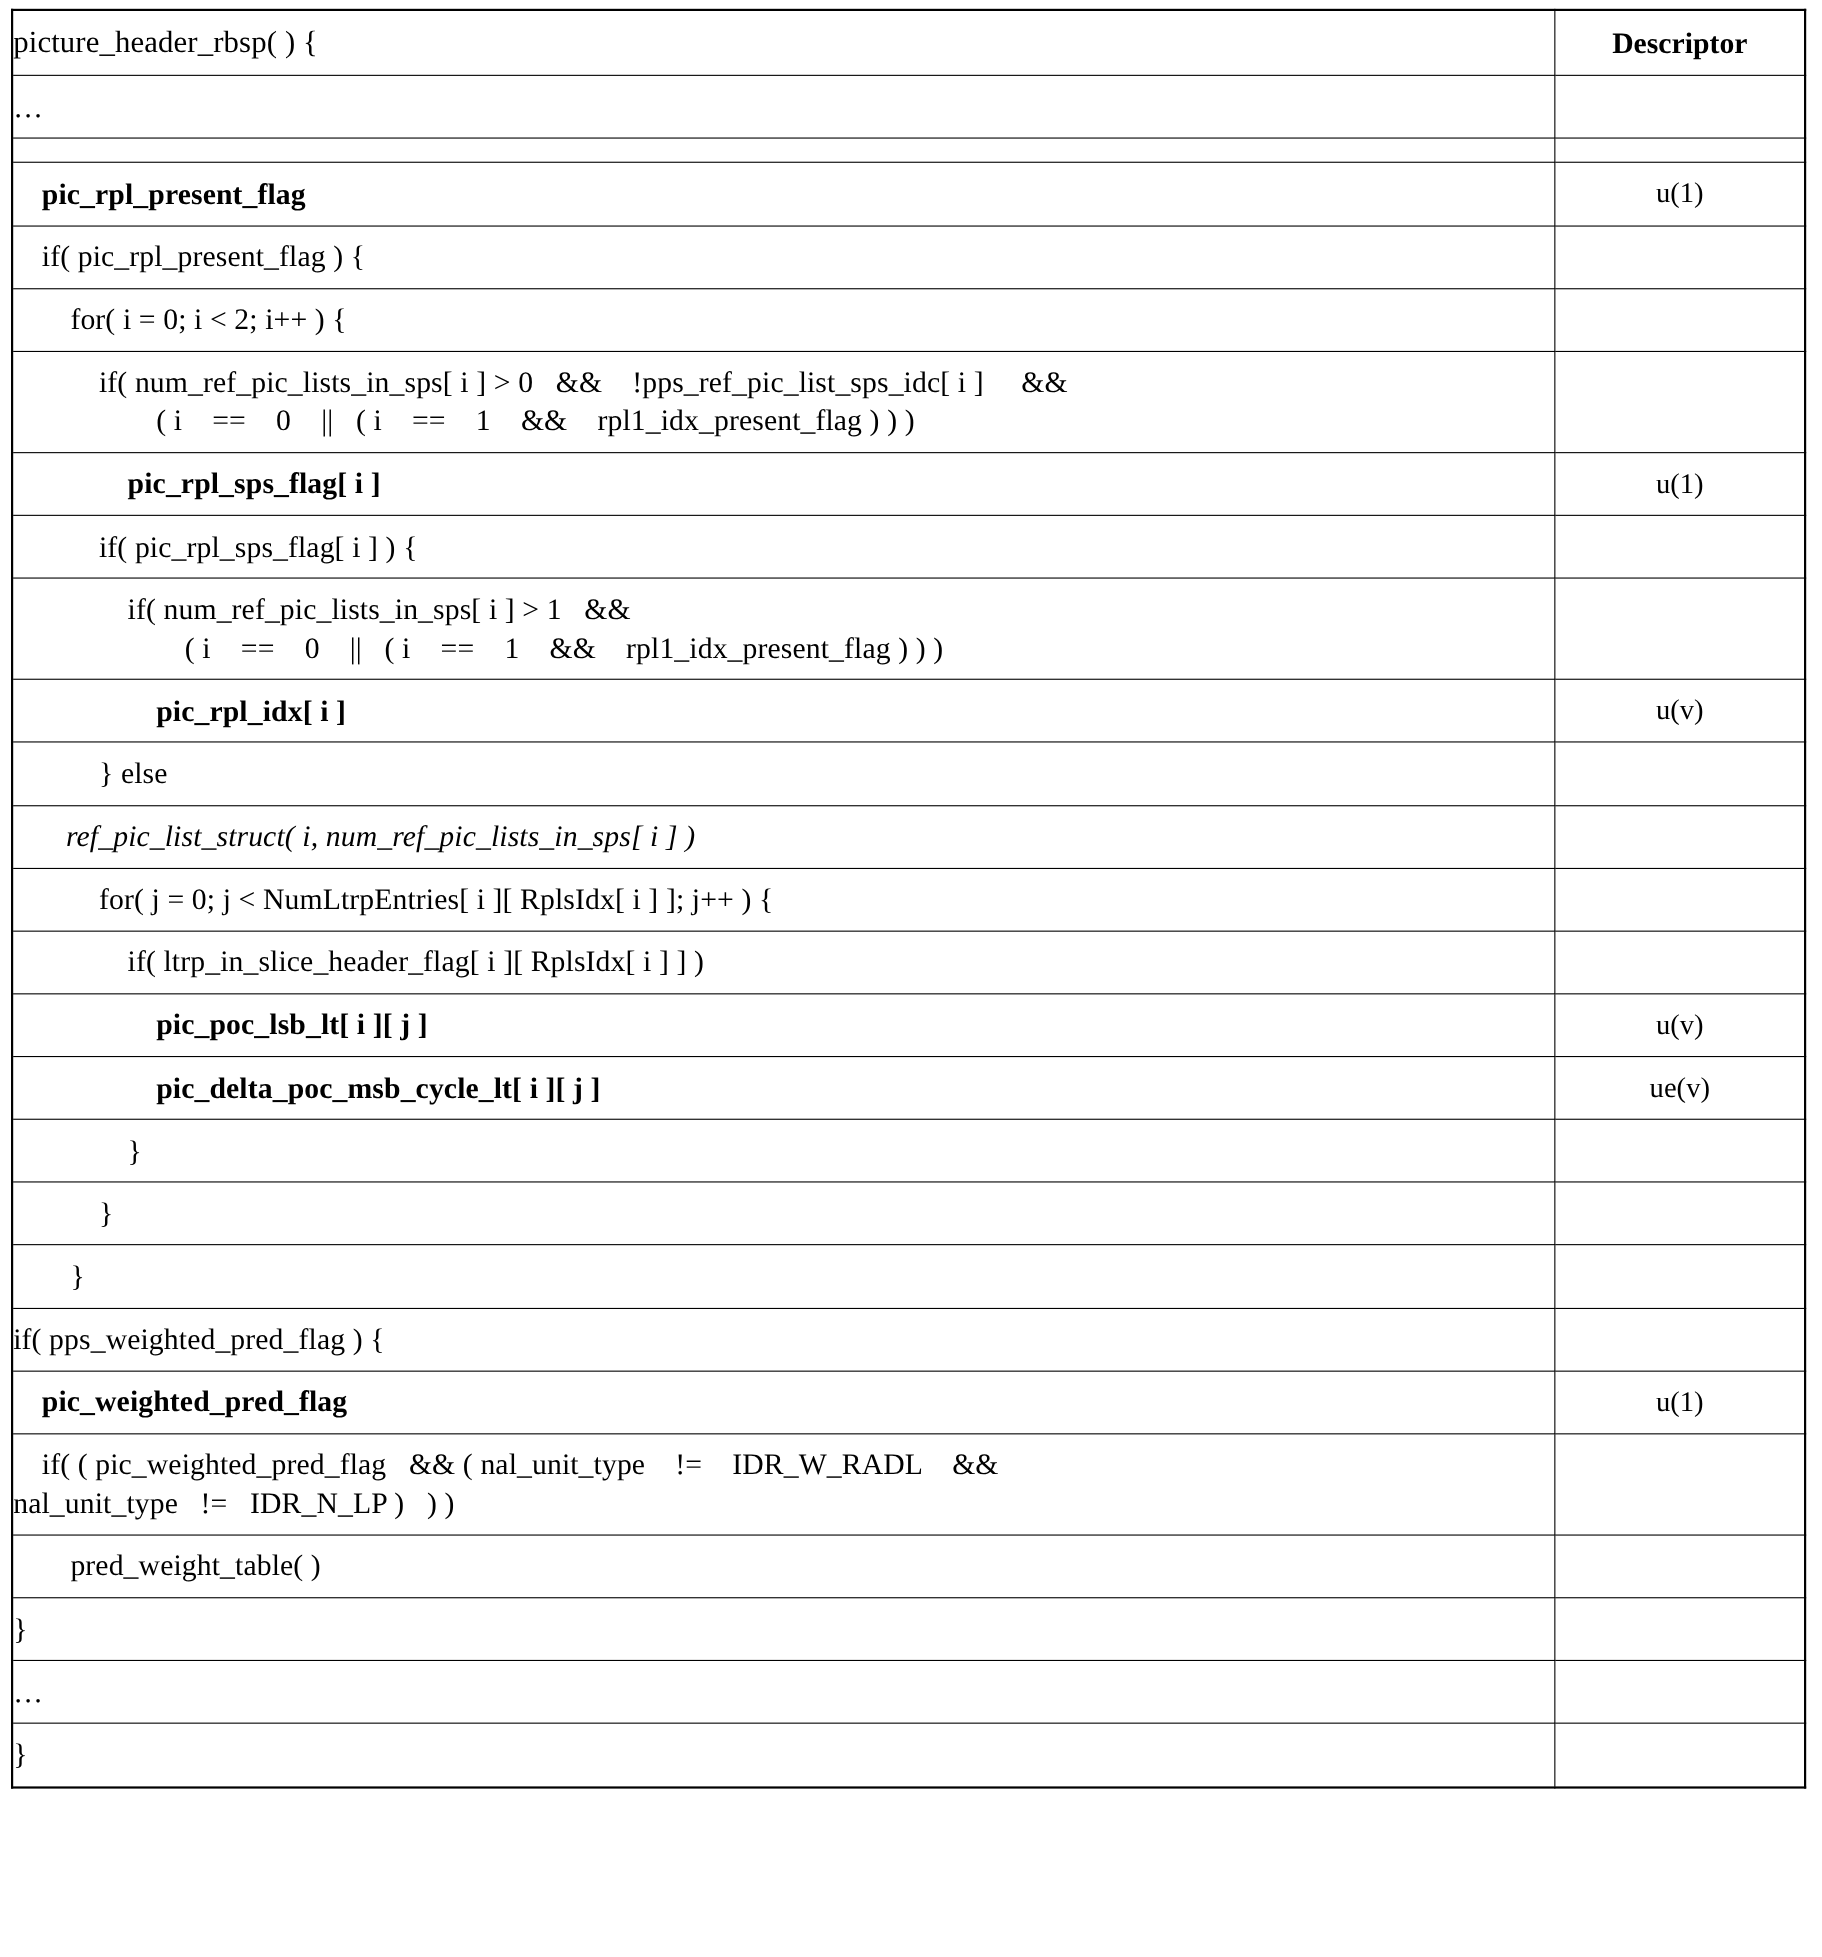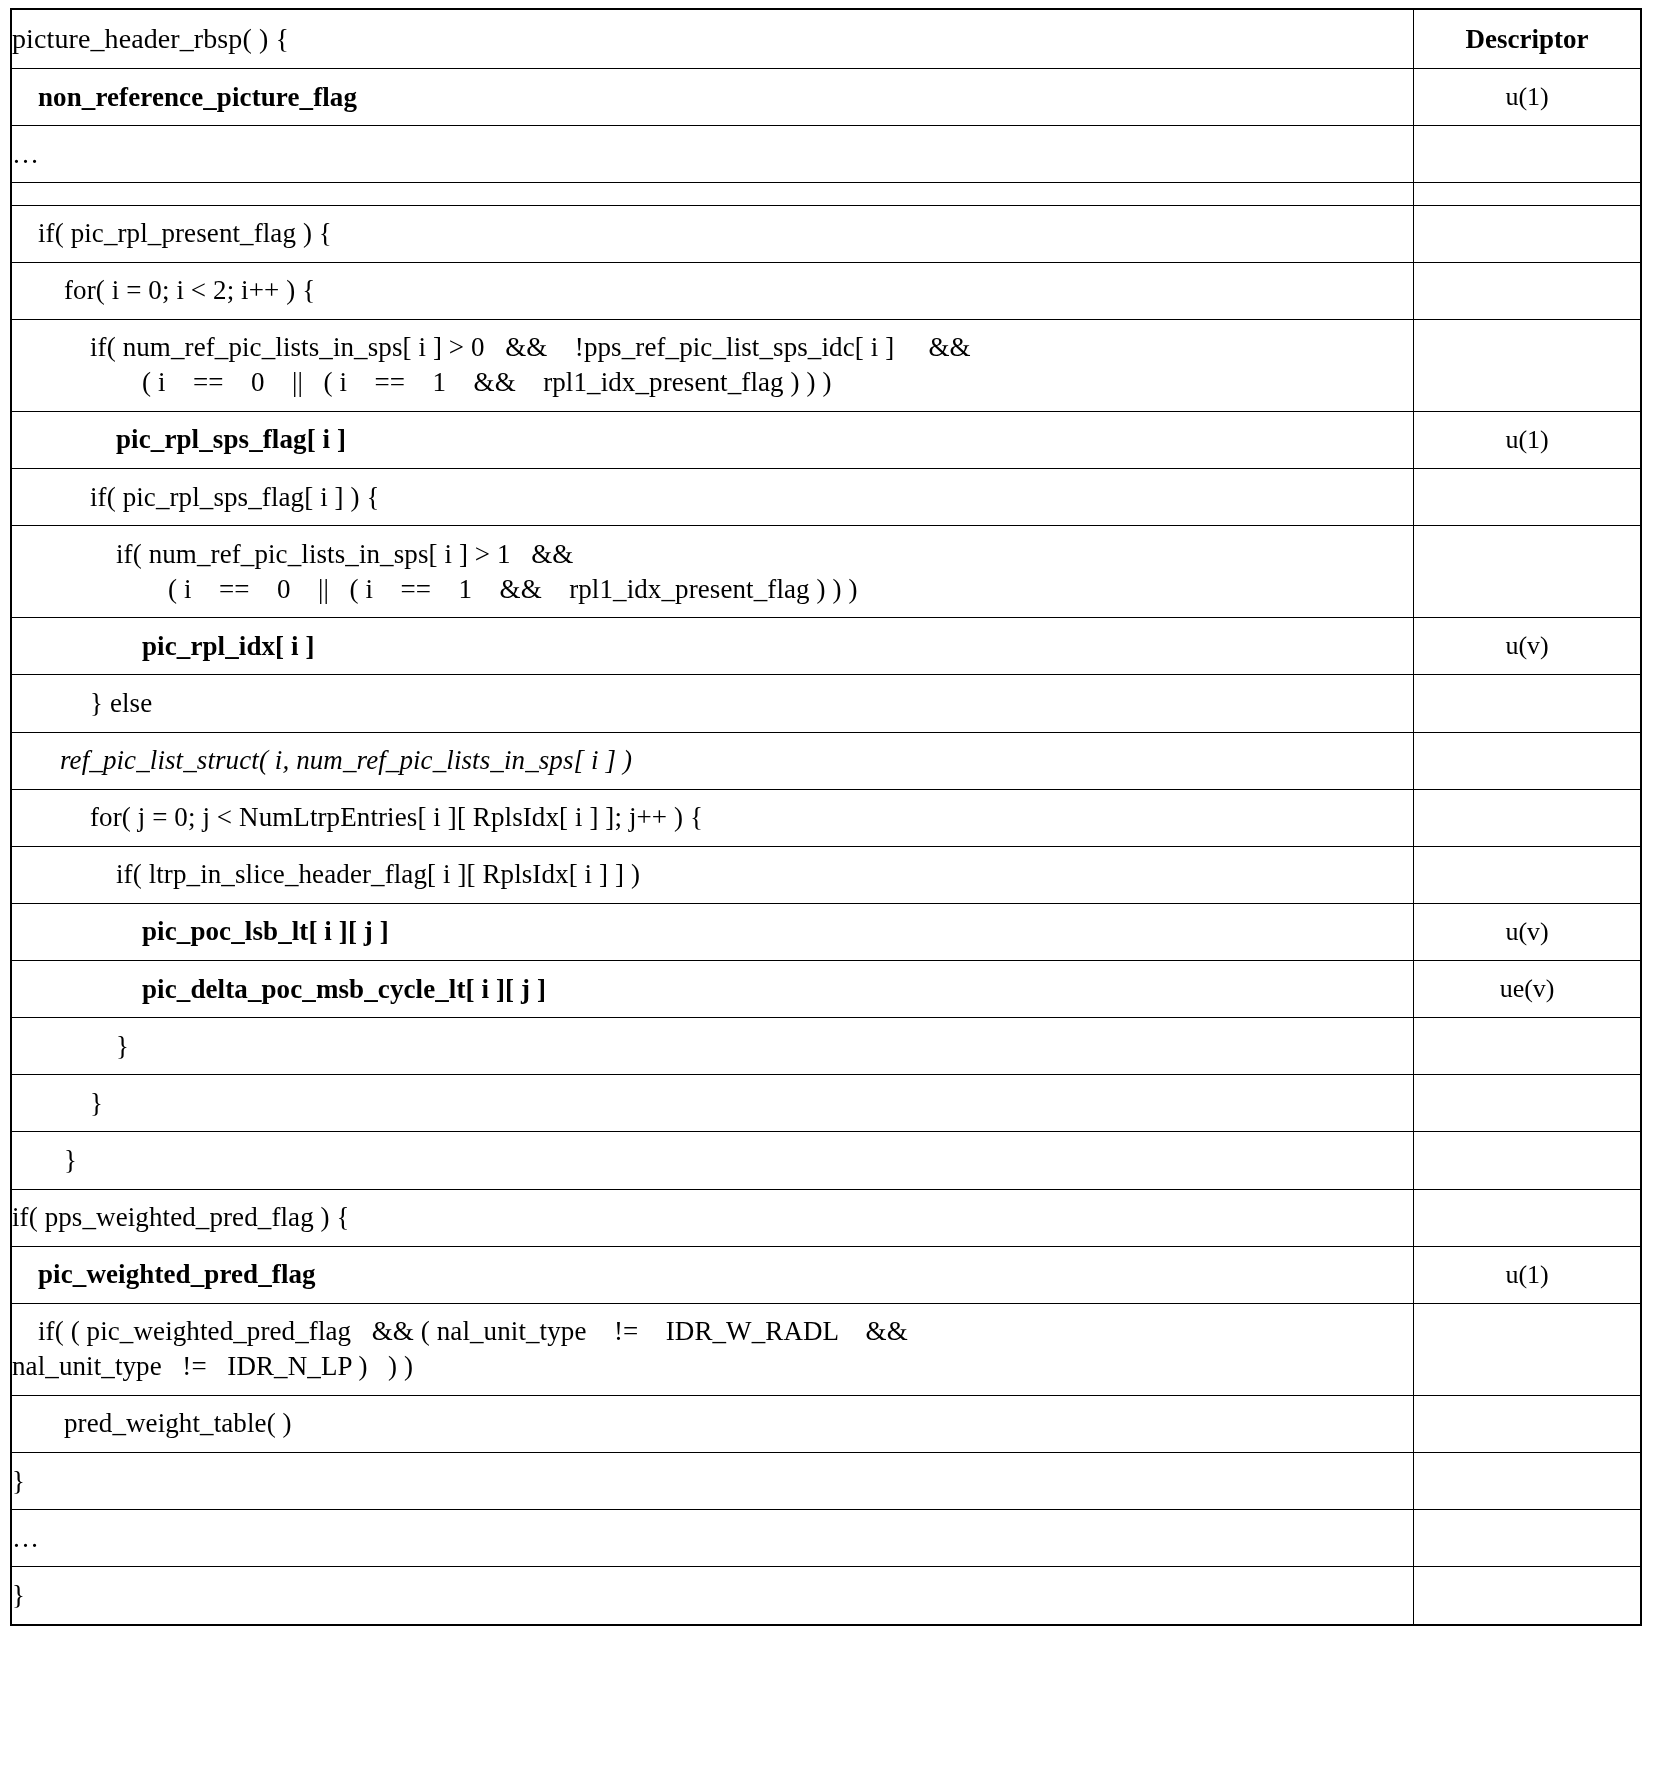--- a/index.html
+++ b/index.html
@@ -58,30 +58,30 @@
   <colgroup>
     <col style="width:1265px">
     <col style="width:205px">
   </colgroup>
   <tbody>
       <tr class="header-row">
         <td class="syntax-cell" style="height: 58.1333px;"><span class="sx" style="padding-left: 0px;">picture_header_rbsp( ) {</span></td>
         <td class="desc-cell">Descriptor</td>
       </tr>
       <tr>
-        <td class="syntax-cell" style="height: 56.1333px;"><span class="sx b" style="padding-left: 26px;">non_reference_picture_flag</span></td>
-        <td class="desc-cell">u(1)</td>
-      </tr>
-      <tr>
         <td class="syntax-cell" style="height: 56.1333px;"><span class="sx" style="padding-left: 0px;">…</span></td>
         <td class="desc-cell"></td>
       </tr>
       <tr>
         <td class="syntax-cell" style="height: 21.1333px;"><span class="sx" style="padding-left: 0px;"></span></td>
         <td class="desc-cell"></td>
+      </tr>
+      <tr>
+        <td class="syntax-cell" style="height: 56.1333px;"><span class="sx b" style="padding-left: 26px;">pic_rpl_present_flag</span></td>
+        <td class="desc-cell">u(1)</td>
       </tr>
       <tr>
         <td class="syntax-cell" style="height: 56.1333px;"><span class="sx" style="padding-left: 26px;">if( pic_rpl_present_flag ) {</span></td>
         <td class="desc-cell"></td>
       </tr>
       <tr>
         <td class="syntax-cell" style="height: 56.1333px;"><span class="sx" style="padding-left: 52px;">for( i = 0; i &lt; 2; i++ ) {</span></td>
         <td class="desc-cell"></td>
       </tr>
       <tr>

